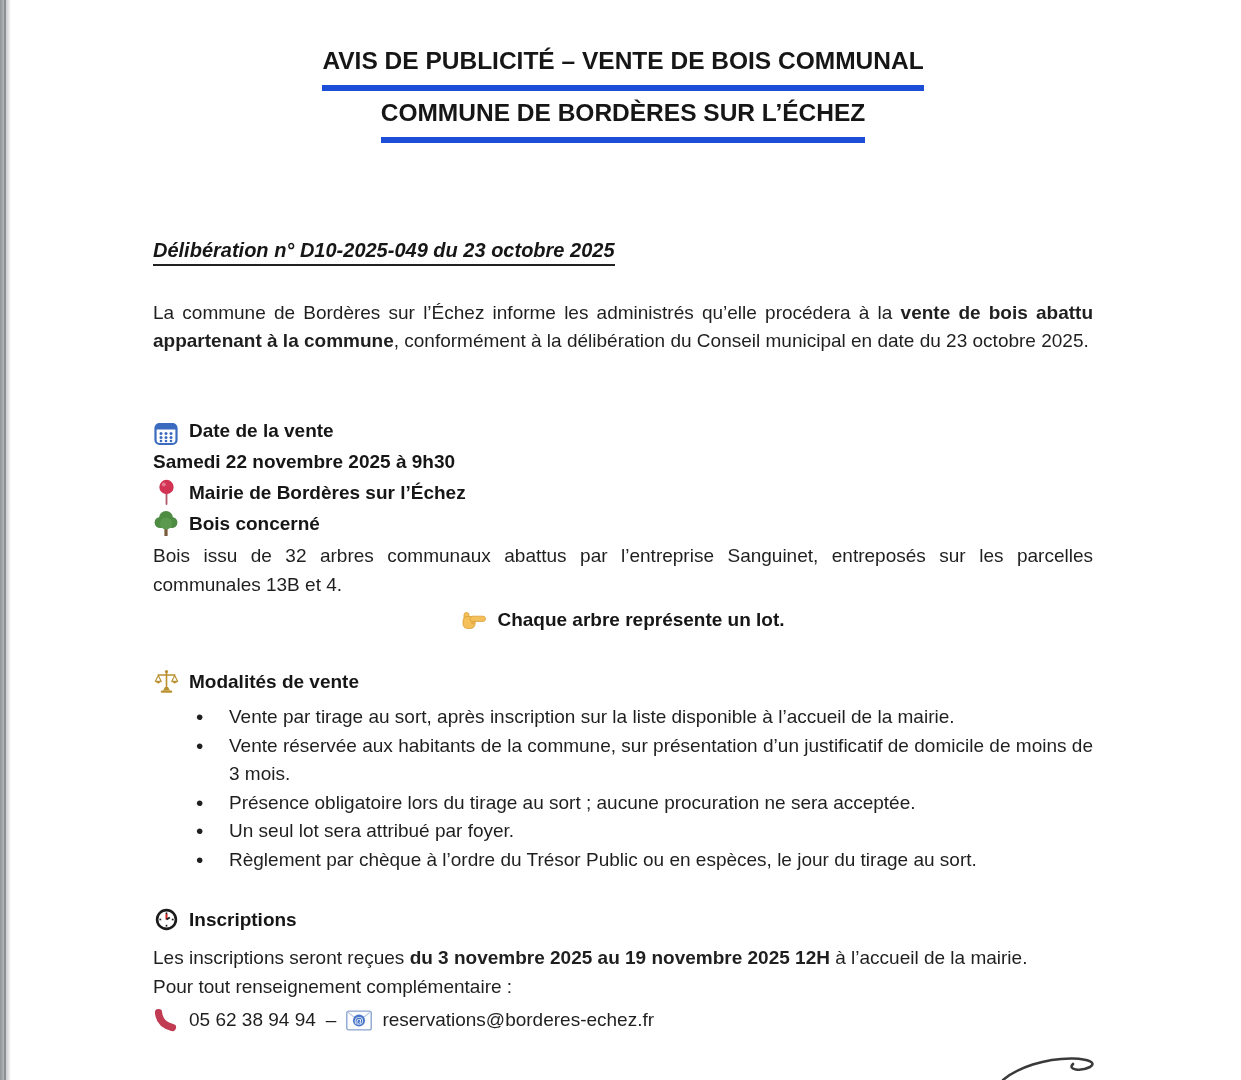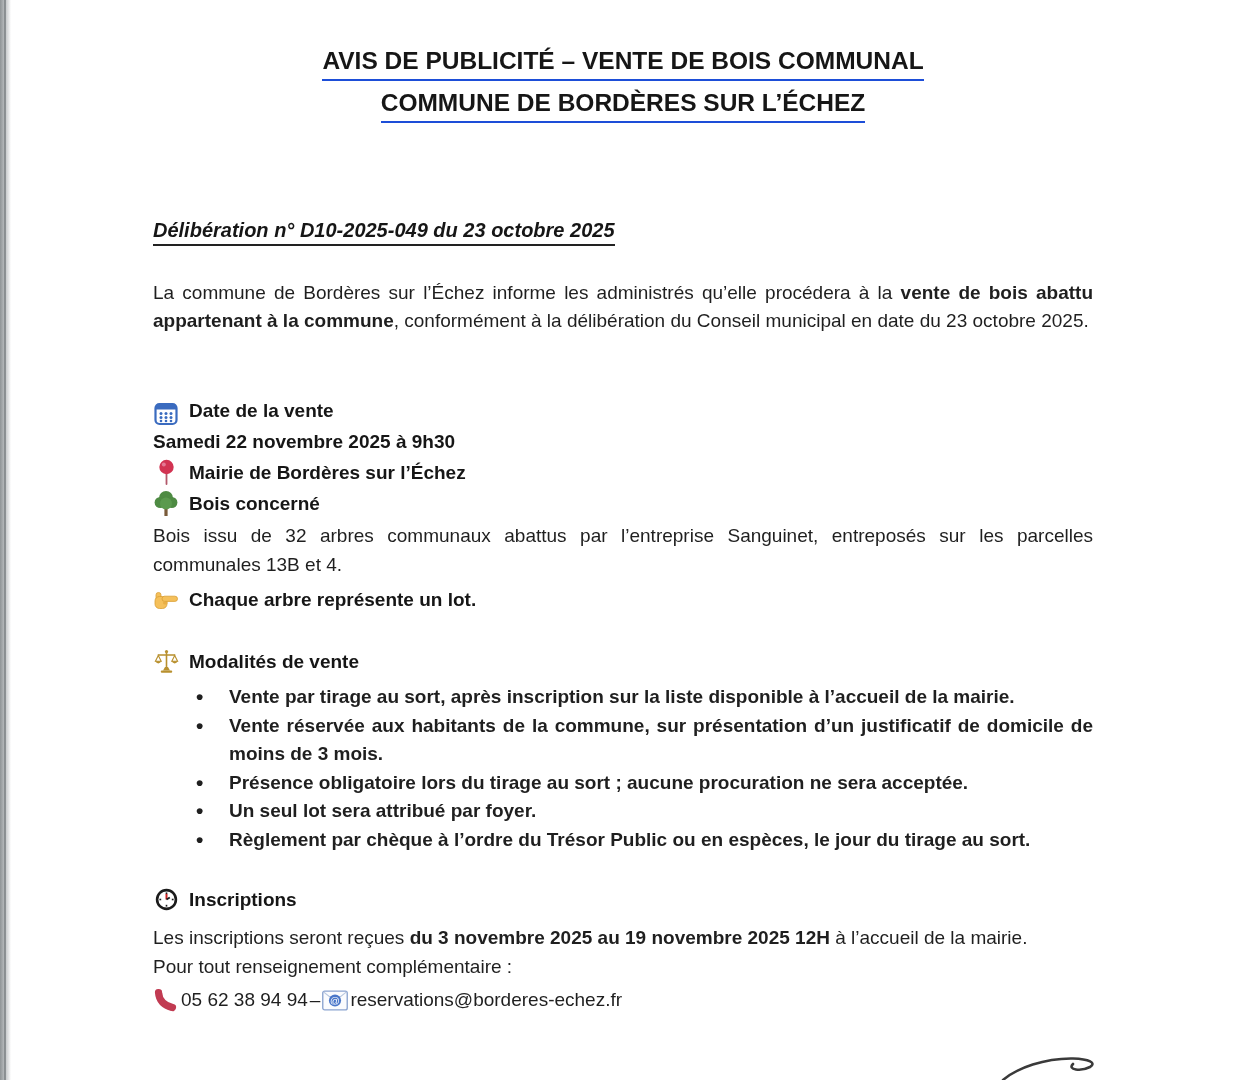--- a/index.html
+++ b/index.html
@@ -22,58 +22,58 @@
   }
   .content {
     position: absolute; left: 153px; top: 0; width: 940px;
   }
   .title-block { margin-top: 46px; text-align: center; }
   .title-line {
     display: block; font-size: 24.5px; font-weight: bold; line-height: 30px;
     color: #161616; margin-bottom: 7px;
   }
   .title-line > span {
-    display: inline-block; border-bottom: 2px solid #1d4ed8; padding-bottom: 3px;
+    display: inline-block; border-bottom: 6px solid #1d4ed8; padding-bottom: 9px;
   }
   .delib { margin-top: 96px; font-size: 20px; }
   .delib > span {
     display: inline-block; font-weight: bold; font-style: italic;
     border-bottom: 2.5px solid #222; padding-bottom: 2px; color: #161616;
   }
   .para {
     font-size: 19px; line-height: 28px; text-align: justify;
   }
   .intro { margin-top: 33px; }
   .b { font-weight: bold; }
   .icon-line {
     display: flex; align-items: center; gap: 10px;
     font-size: 19px; line-height: 31px; font-weight: bold; color: #161616;
   }
   .plain-bold { font-size: 19px; line-height: 31px; font-weight: bold; color: #161616; }
   .sec-date { margin-top: 60px; align-items: flex-end; }
   .wood-text { margin-top: 2px; line-height: 29px; }
-  .lot-line { margin-top: 5px; }
+  .lot-line { margin-top: 5px; justify-content: center; }
   .ico { display: inline-flex; align-items: center; justify-content: center; width: 26px; flex: 0 0 26px; }
   .terms-head { margin-top: 31px; gap: 10px; }
   ul.terms {
-    margin: 6px 0 0 0; padding: 0 0 0 43px; list-style: none; font-weight: bold;
+    margin: 6px 0 0 0; padding: 0 0 0 43px; list-style: none;
   }
   ul.terms li {
     position: relative; padding-left: 33px; font-size: 19px; line-height: 28.5px;
     text-align: justify;
   }
   ul.terms li::before {
     content: "\2022"; position: absolute; left: 0; top: 0;
     font-size: 21px; color: #1f1f1f;
   }
   .reg-head { margin-top: 30px; }
   .reg-para { margin-top: 9px; line-height: 28.5px; }
   .info-line { font-size: 19px; line-height: 28.5px; }
   .contact-line {
-    display: flex; align-items: center; gap: 2px;
+    display: flex; align-items: center; gap: 10px;
     font-size: 19px; line-height: 32px; margin-top: 3px;
   }
   .signature { position: absolute; left: 985px; top: 1046px; }
 </style>
 </head>
 <body>
 
 <div class="page">
   <div class="scan-edge"></div>
   <div class="scan-line"></div>

